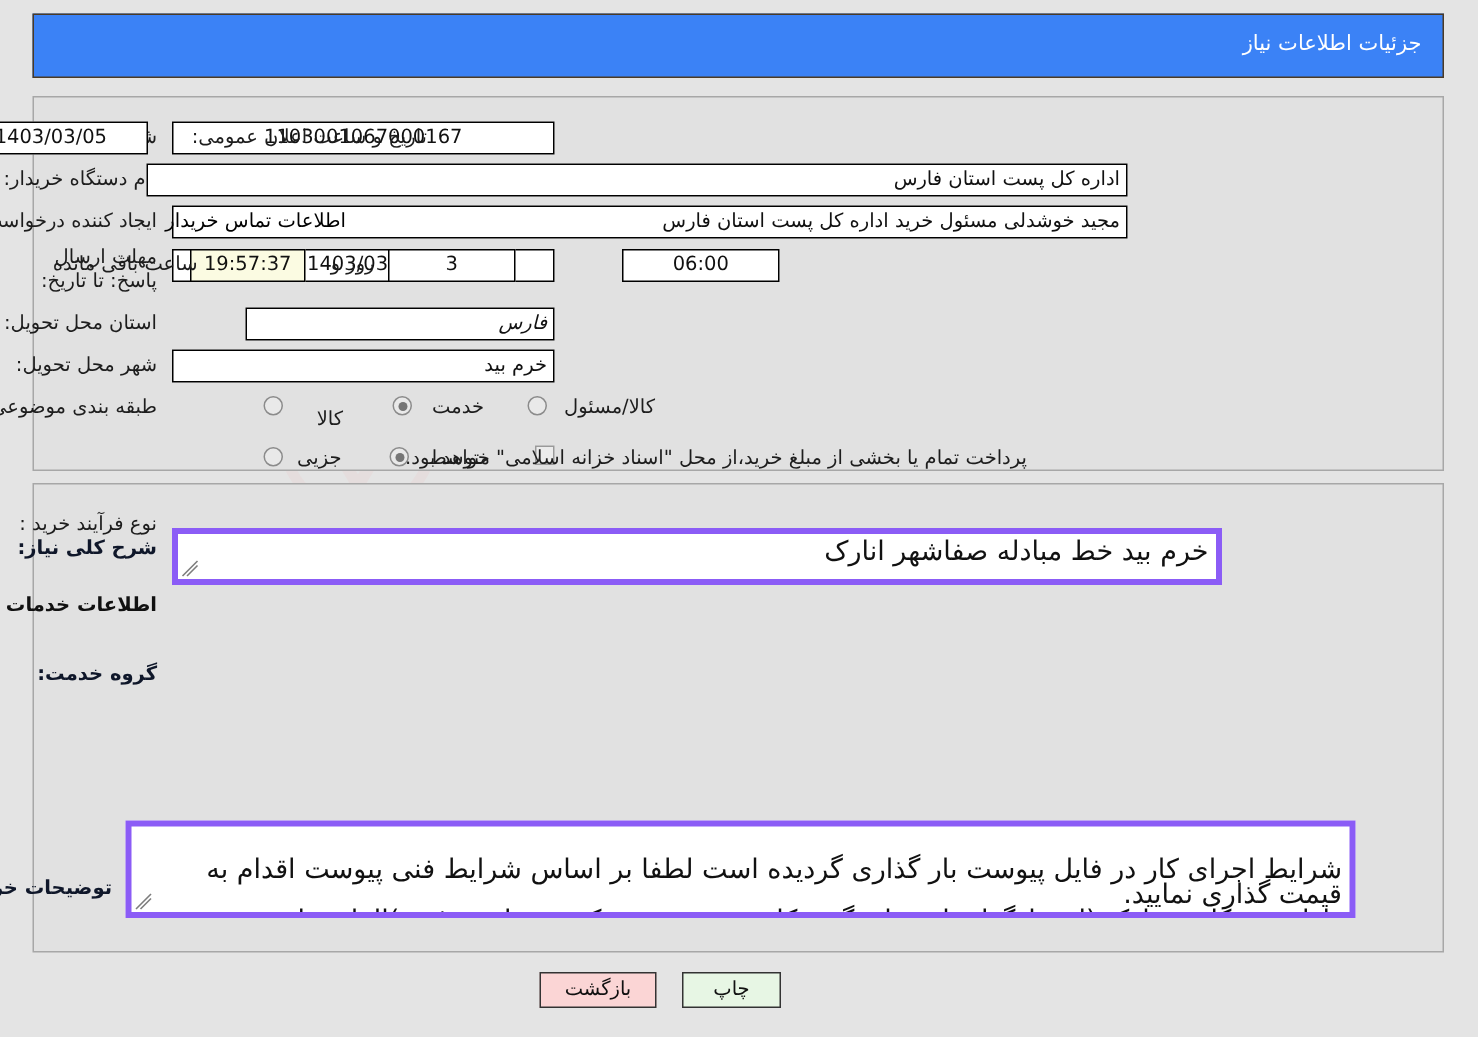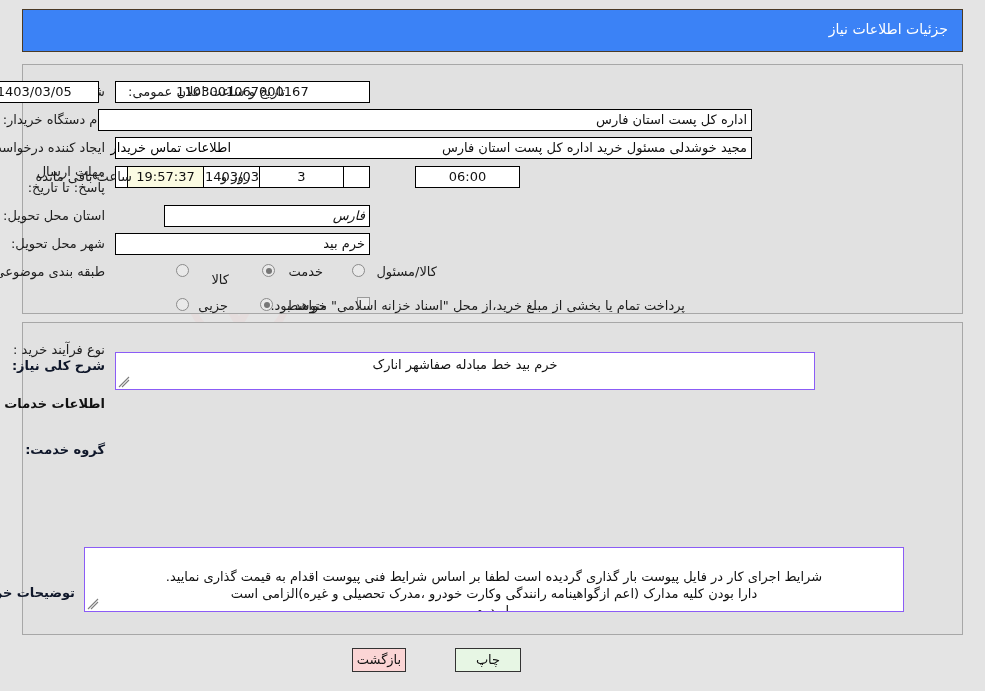--- a/index.html
+++ b/index.html
@@ -132,27 +132,27 @@
     width: 13px; height: 13px;
     border: 1px solid #9a9a9a;
     background: #ececec;
     box-sizing: border-box;
   }
 
   
   .ta {
     position: absolute;
     background: #ffffff;
-    border: 1px solid #8b5cf6;
-    box-sizing: border-box;
-    font-size: 13px;
+    border: 4px solid #8b5cf6;
+    box-sizing: border-box;
+    font-size: 18px;
     color: #111;
     padding: 3px 5px 0 5px;
     line-height: 17px;
-    text-align: center;
+    text-align: right;
     direction: rtl;
     overflow: hidden;
   }
   .ta .grip {
     position: absolute;
     left: 2px; bottom: 1px;
     width: 12px; height: 12px;
   }
 
   .sect-head {
@@ -320,15 +320,15 @@
     <span>شرایط اجرای کار در فایل پیوست بار گذاری گردیده است لطفا بر اساس شرایط فنی پیوست اقدام به قیمت گذاری نمایید.
 دارا بودن کلیه مدارک (اعم ازگواهینامه رانندگی وکارت خودرو ،مدرک تحصیلی و غیره)الزامی است
 بار دوم</span>
     <svg class="grip" viewBox="0 0 12 12">
       <path d="M1 11 L11 1" stroke="#7d7d7d" stroke-width="1.1" fill="none"></path>
       <path d="M4 11 L11 4" stroke="#7d7d7d" stroke-width="1.1" fill="none"></path>
     </svg>
   </div>
 
   <div class="btn" id="btn-print" style="right:464px; top:648px; width:66px; z-index:5;">چاپ</div>
-  <div class="btn" id="btn-back" style="right:579px; top:648px; width:54px; z-index:5;">بازگشت</div>
+  <div class="btn" id="btn-back" style="right:547px; top:648px; width:78px; z-index:5;">بازگشت</div>
 
 </div>
 
 </body></html>

